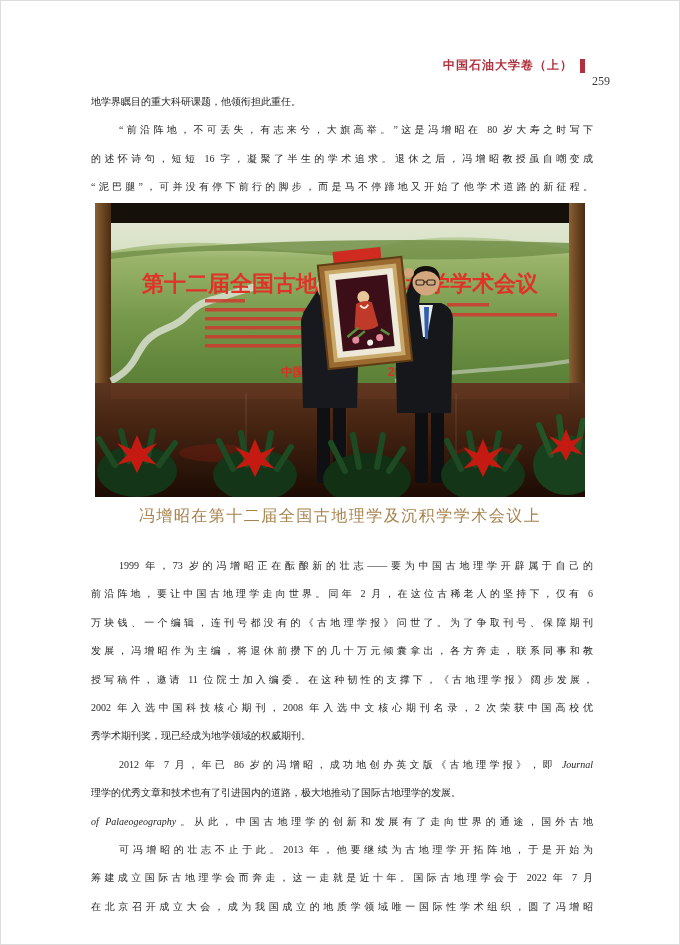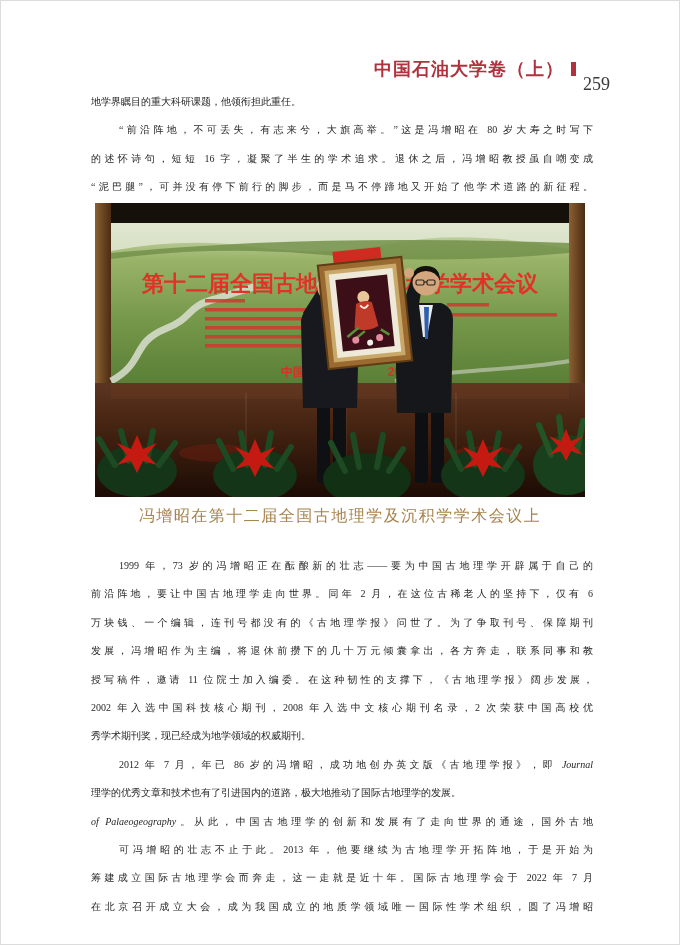--- a/index.html
+++ b/index.html
@@ -10,21 +10,21 @@
   }
   .page{
     position:relative;width:680px;height:945px;background:#ffffff;
     box-shadow:inset 0 0 0 1px #dcdcdc;
     overflow:hidden;
   }
   
   .hdr{
     position:absolute;top:42px;right:70px;
     display:flex;align-items:center;gap:7px;
-    font-size:18px;letter-spacing:1px;
+    font-size:12px;letter-spacing:1px;
   }
   .hdr .title{color:#b0323e;font-weight:bold;}
   .hdr .bar{display:inline-block;width:5px;height:14px;background:#b0323e;}
   .hdr .pnum{color:#3a3a3a;letter-spacing:0;margin-top:32px;}
   
   .textblock{position:absolute;left:91px;width:502px;color:#262626;}
   #text-top{top:88px;}
   #text-bottom{top:552px;}
   .line{
     height:28.4px;line-height:28.4px;font-size:10px;

